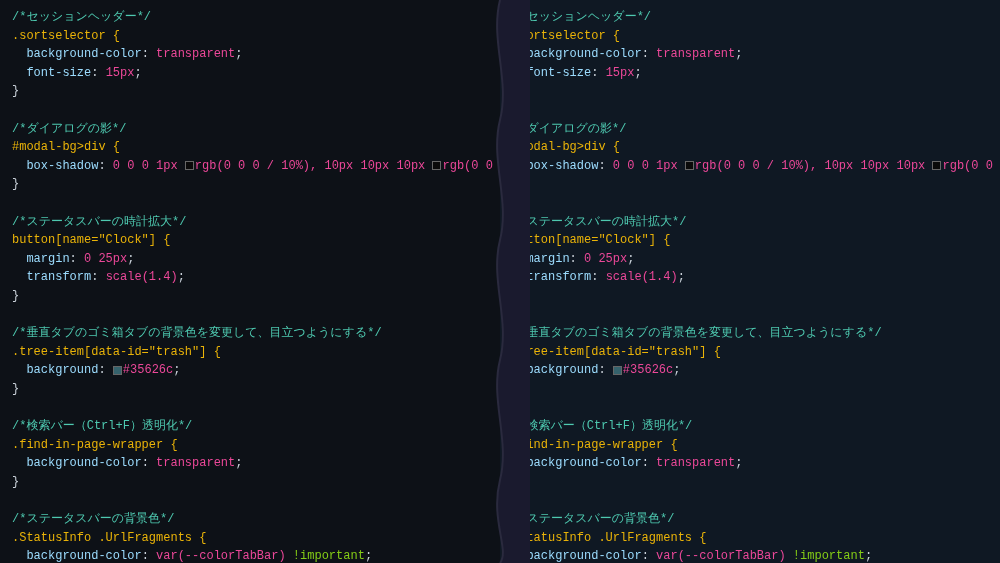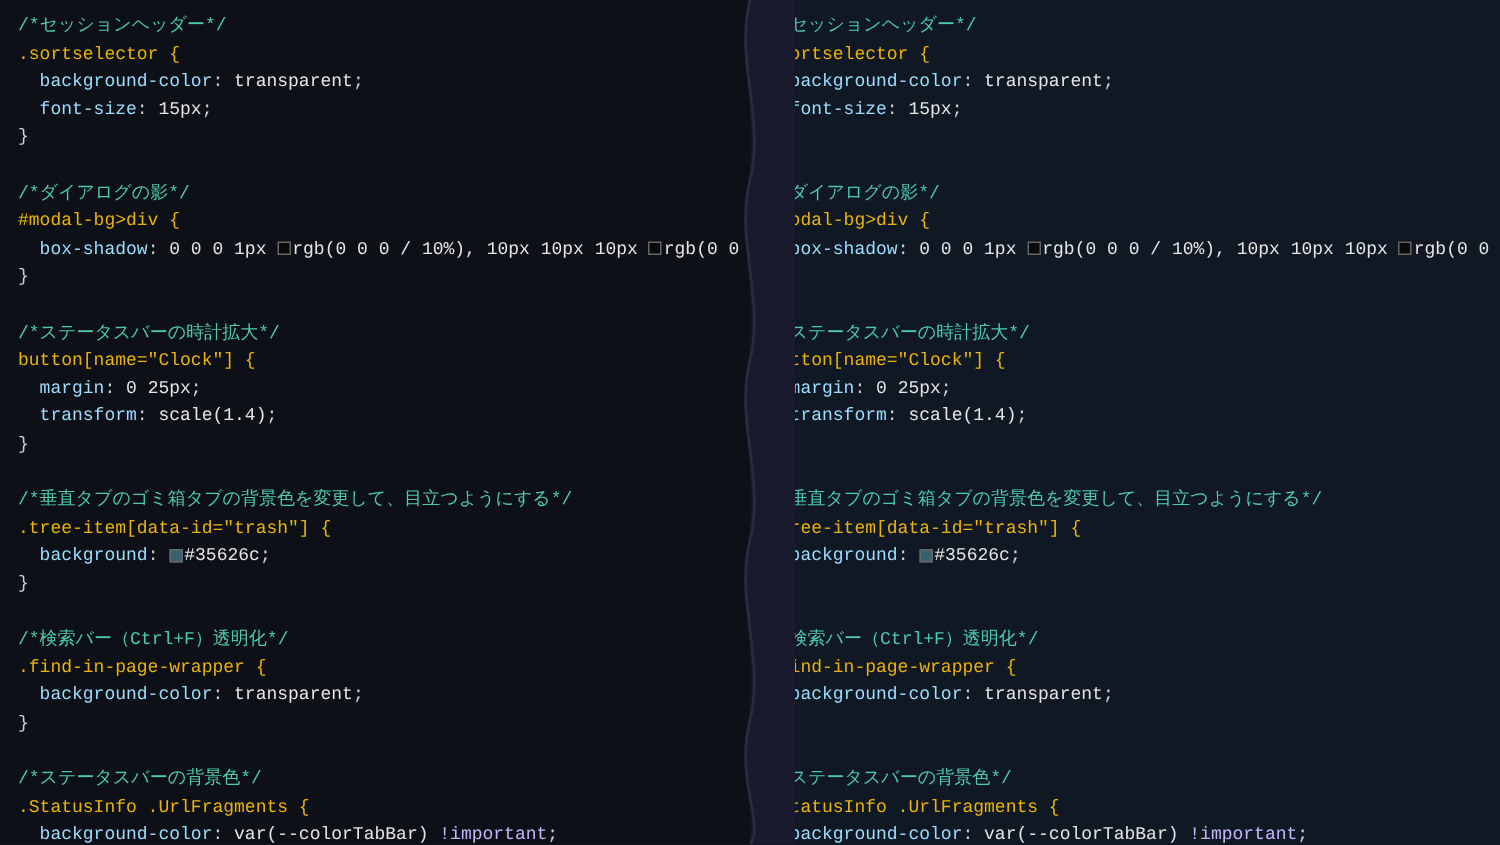--- a/index.html
+++ b/index.html
@@ -50,31 +50,31 @@
 
     .code-line {
       line-height: 1.55;
       white-space: pre;
       color: #c9d1d9;
     }
 
     .comment { color: #4ec9b0; }
     .selector { color: #eab308; }
     .property { color: #9cdcfe; }
-    .value { color: #e5e5e5; }
+    .value { color: #ec4899; }
     .punctuation { color: #c9d1d9; }
     .color-box {
       display: inline-block;
       width: 9px;
       height: 9px;
       margin-right: 1px;
       vertical-align: middle;
       border: 1px solid #666;
     }
-    .important { color: #c4b5fd; }
+    .important { color: #84cc16; }
 
     .blank-line { height: 1.55em; }
   </style>
 </head>
 <body>
 
 <div class="code-panel left">
   <div>
 
     <div class="code-line comment">/*セッションヘッダー*/</div>

